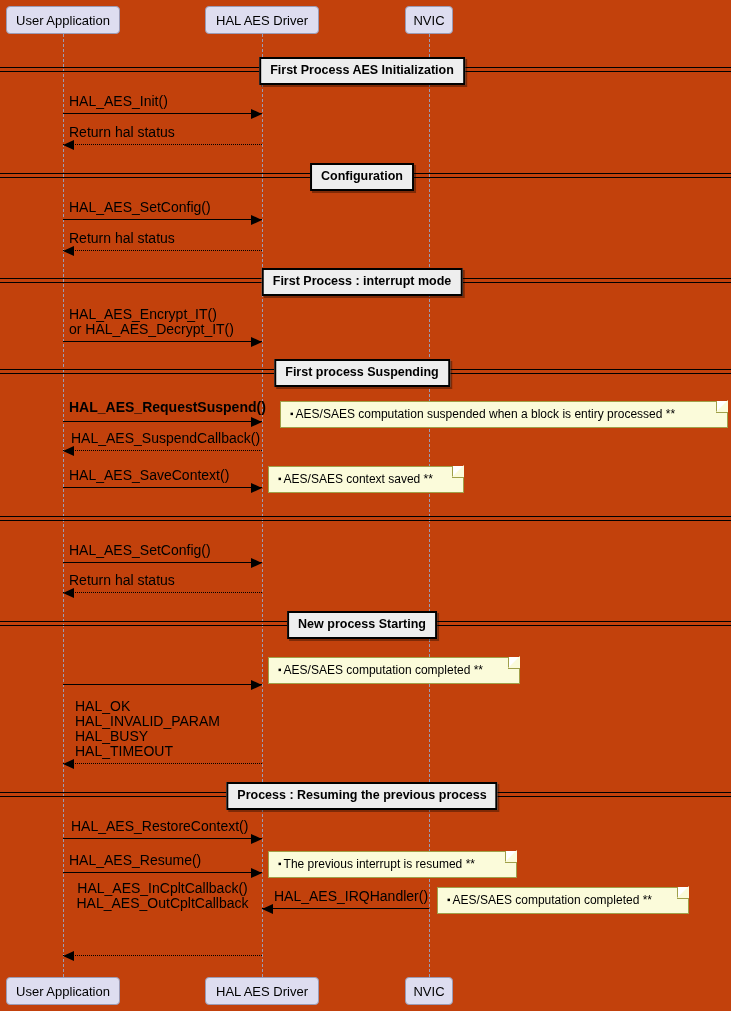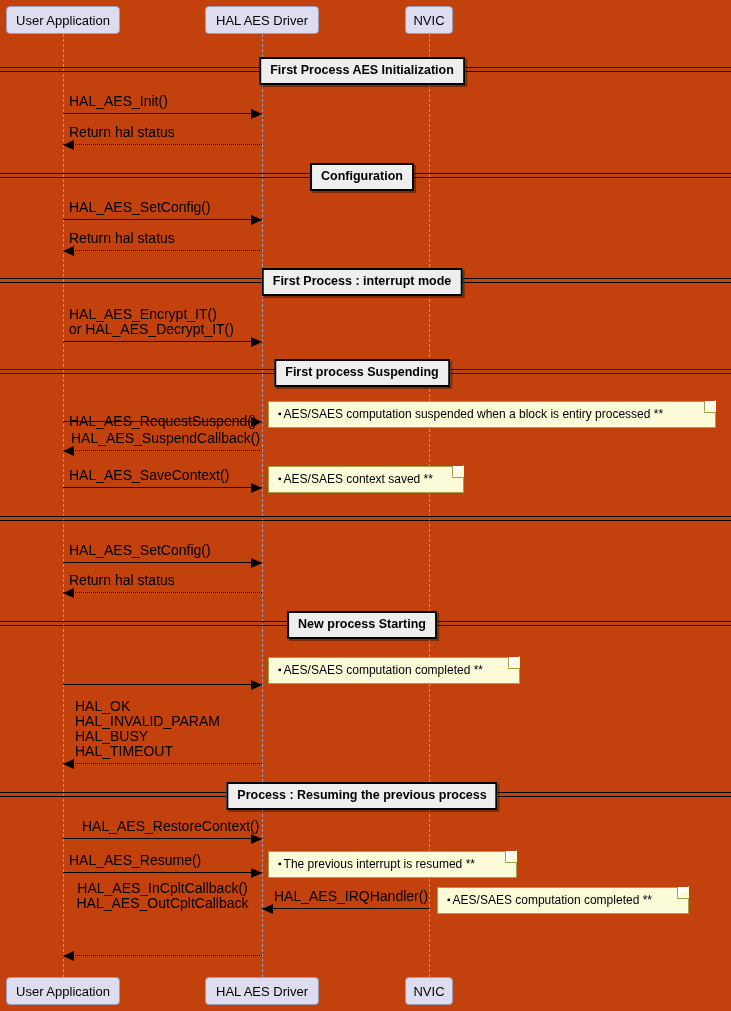--- a/index.html
+++ b/index.html
@@ -186,21 +186,21 @@
     <div class="msg-label" style="top: 200px; left: 69px;">HAL_AES_SetConfig()</div>
     <div class="msg-line dotted" style="left: 63px; top: 250px; width: 199px;"></div>
     <div class="arrow-head left" style="top: 246px; left: 63px;"></div>
     <div class="msg-label" style="top: 231px; left: 69px;">Return hal status</div>
     <div class="msg-line" style="left: 63px; top: 341px; width: 199px;"></div>
     <div class="arrow-head right" style="top: 337px; left: 251px;"></div>
     <div class="msg-label" style="top: 307px; left: 69px;">HAL_AES_Encrypt_IT()
 or HAL_AES_Decrypt_IT()</div>
     <div class="msg-line" style="left: 63px; top: 421px; width: 199px;"></div>
     <div class="arrow-head right" style="top: 417px; left: 251px;"></div>
-    <div class="msg-label" style="top: 414px; left: 69px;">HAL_AES_RequestSuspend()</div>
+    <div class="msg-label" style="top: 400px; left: 69px; font-weight: bold;">HAL_AES_RequestSuspend()</div>
     <div class="msg-line dotted" style="left: 63px; top: 450px; width: 199px;"></div>
     <div class="arrow-head left" style="top: 446px; left: 63px;"></div>
     <div class="msg-label" style="top: 431px; left: 71px;">HAL_AES_SuspendCallback()</div>
     <div class="msg-line" style="left: 63px; top: 487px; width: 199px;"></div>
     <div class="arrow-head right" style="top: 483px; left: 251px;"></div>
     <div class="msg-label" style="top: 468px; left: 69px;">HAL_AES_SaveContext()</div>
     <div class="msg-line" style="left: 63px; top: 562px; width: 199px;"></div>
     <div class="arrow-head right" style="top: 558px; left: 251px;"></div>
     <div class="msg-label" style="top: 543px; left: 69px;">HAL_AES_SetConfig()</div>
     <div class="msg-line dotted" style="left: 63px; top: 592px; width: 199px;"></div>
@@ -209,29 +209,29 @@
     <div class="msg-line" style="left: 63px; top: 684px; width: 199px;"></div>
     <div class="arrow-head right" style="top: 680px; left: 251px;"></div>
     <div class="msg-line dotted" style="left: 63px; top: 763px; width: 199px;"></div>
     <div class="arrow-head left" style="top: 759px; left: 63px;"></div>
     <div class="msg-label" style="top: 699px; left: 75px;">HAL_OK
 HAL_INVALID_PARAM
 HAL_BUSY
 HAL_TIMEOUT</div>
     <div class="msg-line" style="left: 63px; top: 838px; width: 199px;"></div>
     <div class="arrow-head right" style="top: 834px; left: 251px;"></div>
-    <div class="msg-label" style="top: 819px; left: 82px;">HAL_AES_RestoreContext()</div>
+    <div class="msg-label" style="top: 819px; left: 71px;">HAL_AES_RestoreContext()</div>
     <div class="msg-line" style="left: 63px; top: 872px; width: 199px;"></div>
     <div class="arrow-head right" style="top: 868px; left: 251px;"></div>
     <div class="msg-label" style="top: 853px; left: 69px;">HAL_AES_Resume()</div>
     <div class="msg-line" style="left: 262px; top: 908px; width: 167px;"></div>
     <div class="arrow-head left" style="top: 904px; left: 262px;"></div>
     <div class="msg-label" style="top: 889px; left: 274px;">HAL_AES_IRQHandler()</div>
     <div class="msg-line dotted" style="left: 63px; top: 955px; width: 199px;"></div>
     <div class="arrow-head left" style="top: 951px; left: 63px;"></div>
     <div class="msg-label center" style="top: 881px; left: 63px; width: 199px;">HAL_AES_InCpltCallback()
 HAL_AES_OutCpltCallback</div>
-    <div class="note" style="left: 268px; top: 401px; width: 448px;"><div class="fold"></div><span class="note-text"><span class="bullet">▪</span>AES/SAES computation suspended when a block is entiry processed **</span></div>
+    <div class="note" style="left: 280px; top: 401px; width: 448px;"><div class="fold"></div><span class="note-text"><span class="bullet">▪</span>AES/SAES computation suspended when a block is entiry processed **</span></div>
     <div class="note" style="left: 268px; top: 466px; width: 196px;"><div class="fold"></div><span class="note-text"><span class="bullet">▪</span>AES/SAES context saved **</span></div>
     <div class="note" style="left: 268px; top: 657px; width: 252px;"><div class="fold"></div><span class="note-text"><span class="bullet">▪</span>AES/SAES computation completed **</span></div>
     <div class="note" style="left: 268px; top: 851px; width: 249px;"><div class="fold"></div><span class="note-text"><span class="bullet">▪</span>The previous interrupt is resumed  **</span></div>
     <div class="note" style="left: 437px; top: 887px; width: 252px;"><div class="fold"></div><span class="note-text"><span class="bullet">▪</span>AES/SAES computation completed **</span></div>
   </div>
 
 </body></html>

